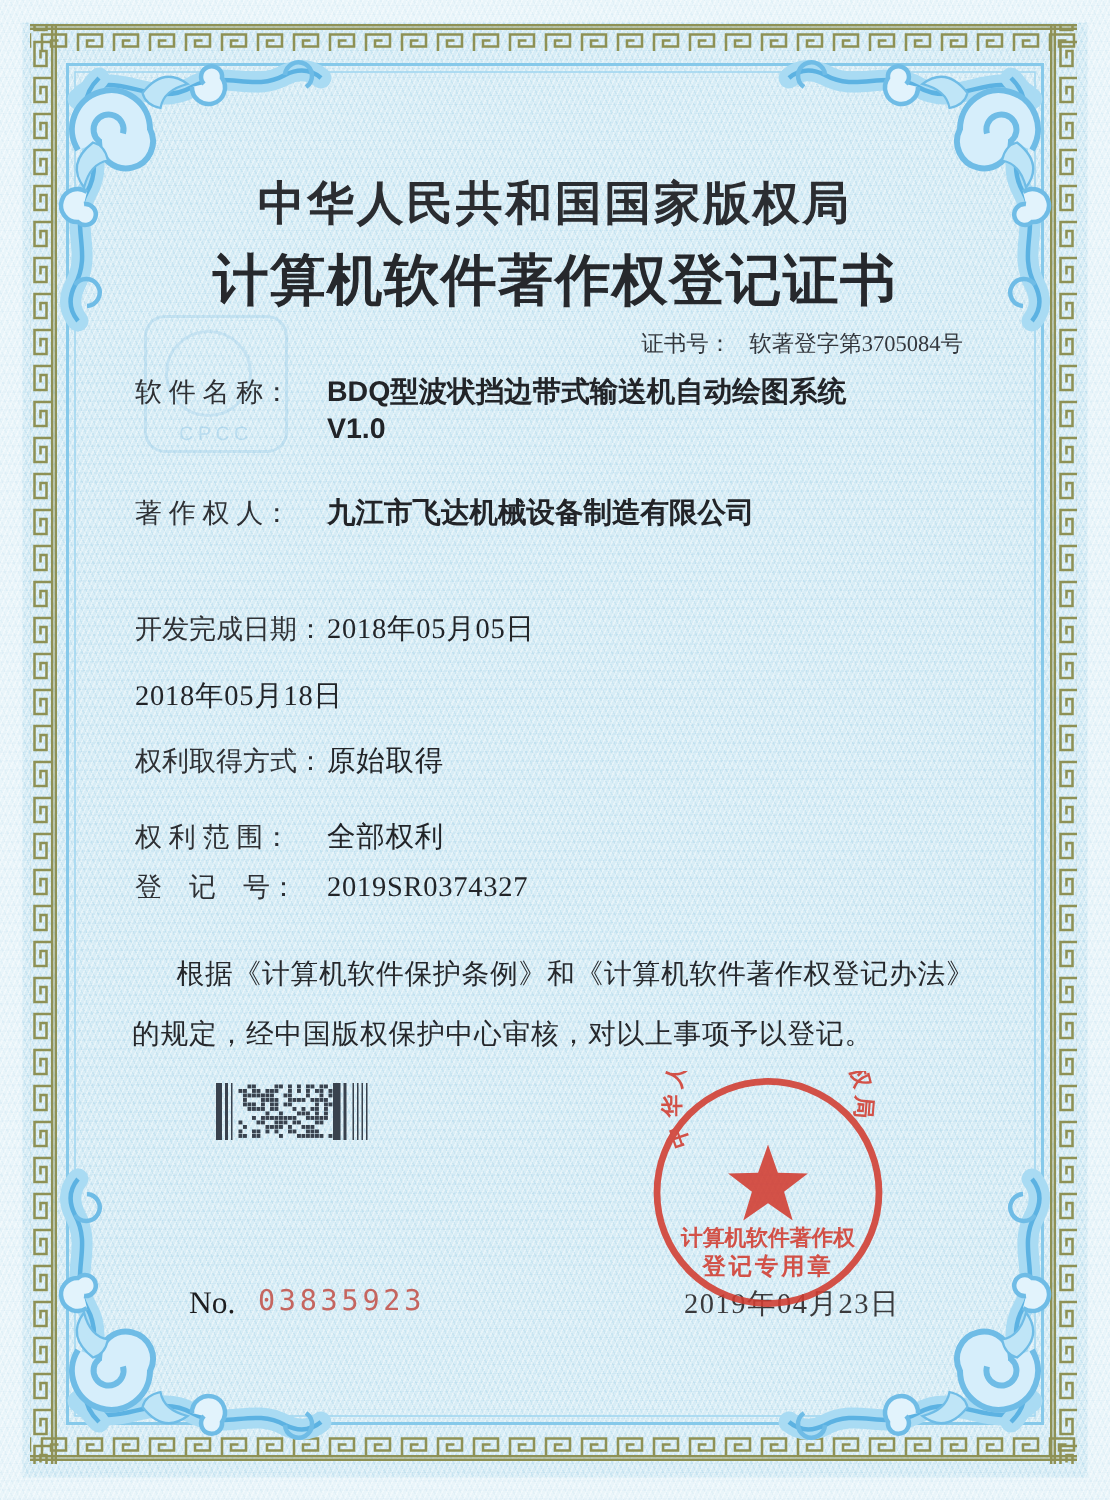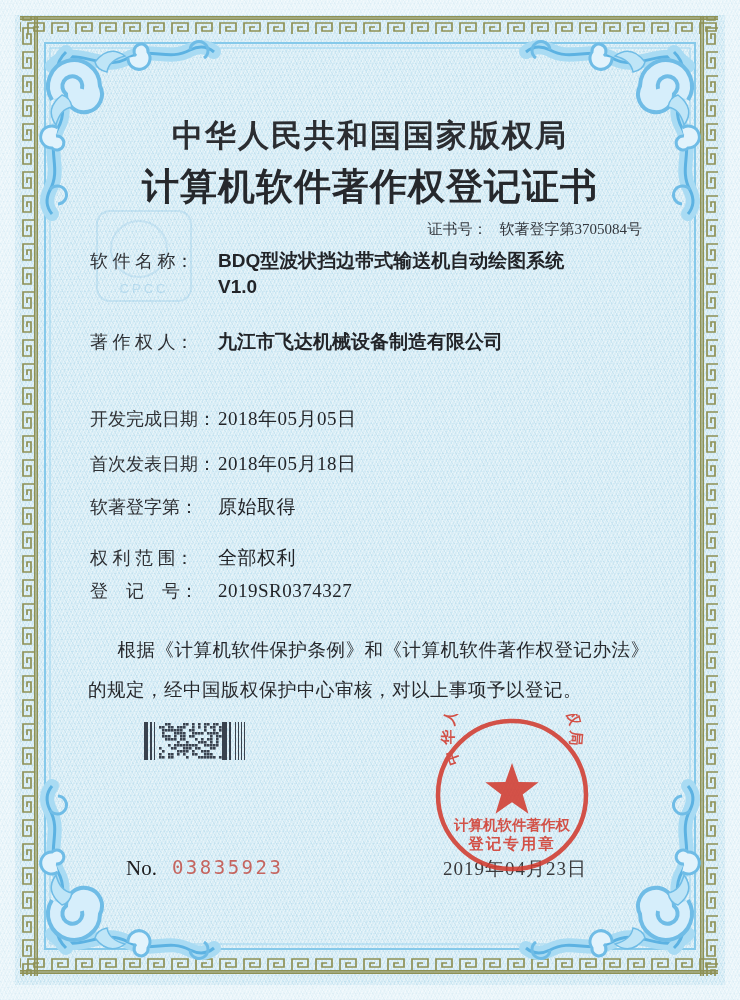--- a/index.html
+++ b/index.html
@@ -36,21 +36,21 @@
   .value-strong{font-weight:700; font-family:"Liberation Sans","DejaVu Sans",sans-serif; letter-spacing:0;}
   .version-line{position:absolute; left:218px; top:276px; font-size:19px; font-weight:700;
     font-family:"Liberation Sans","DejaVu Sans",sans-serif; color:#222428;}
   .r0{top:248px;} .r1{top:329px;} .r2{top:406px;} .r3{top:451px;} .r4{top:494px;} .r5{top:537px;margin-top:8px;} .r6{top:579px;}
 
   .statement{position:absolute; left:88px; top:630px; width:568px;
     font-size:18.5px; line-height:40px; text-indent:1.6em; letter-spacing:.5px; color:#26282c;}
 
   .barcode{position:absolute; left:144px; top:722px; z-index:3;}
 
-  .issue-date{position:absolute; left:443px; top:856px; font-size:19px; letter-spacing:1px; color:#3a3a3c; z-index:3;}
+  .issue-date{position:absolute; left:456px; top:856px; font-size:19px; letter-spacing:1px; color:#3a3a3c; z-index:3;}
   .seal{position:absolute; left:430px; top:714px; z-index:4;}
 
   .no-line{position:absolute; left:126px; top:856px; display:flex; align-items:flex-start; z-index:3;}
   .no-label{font-size:21px; color:#1d1d1f;}
   .no-value{margin-left:15px; font-size:19px; letter-spacing:2.5px; color:#c5655f;
     font-family:"DejaVu Sans Mono","Liberation Mono",monospace;}
 </style>
 </head>
 <body>
 
@@ -119,25 +119,24 @@
 
     <div class="field-row r1">
       <span class="field-label">著 作 权 人：</span>
       <span class="field-value value-strong">九江市飞达机械设备制造有限公司</span>
     </div>
     <div class="field-row r2">
       <span class="field-label">开发完成日期：</span>
       <span class="field-value">2018年05月05日</span>
     </div>
     <div class="field-row r3">
-      <span class="field-label">首次发表日期：</span>
       <span class="field-value">2018年05月18日</span>
     </div>
     <div class="field-row r4">
-      <span class="field-label">软著登字第：</span>
+      <span class="field-label">权利取得方式：</span>
       <span class="field-value">原始取得</span>
     </div>
     <div class="field-row r5">
       <span class="field-label">权 利 范 围：</span>
       <span class="field-value">全部权利</span>
     </div>
     <div class="field-row r6">
       <span class="field-label">登　记　号：</span>
       <span class="field-value">2019SR0374327</span>
     </div>

